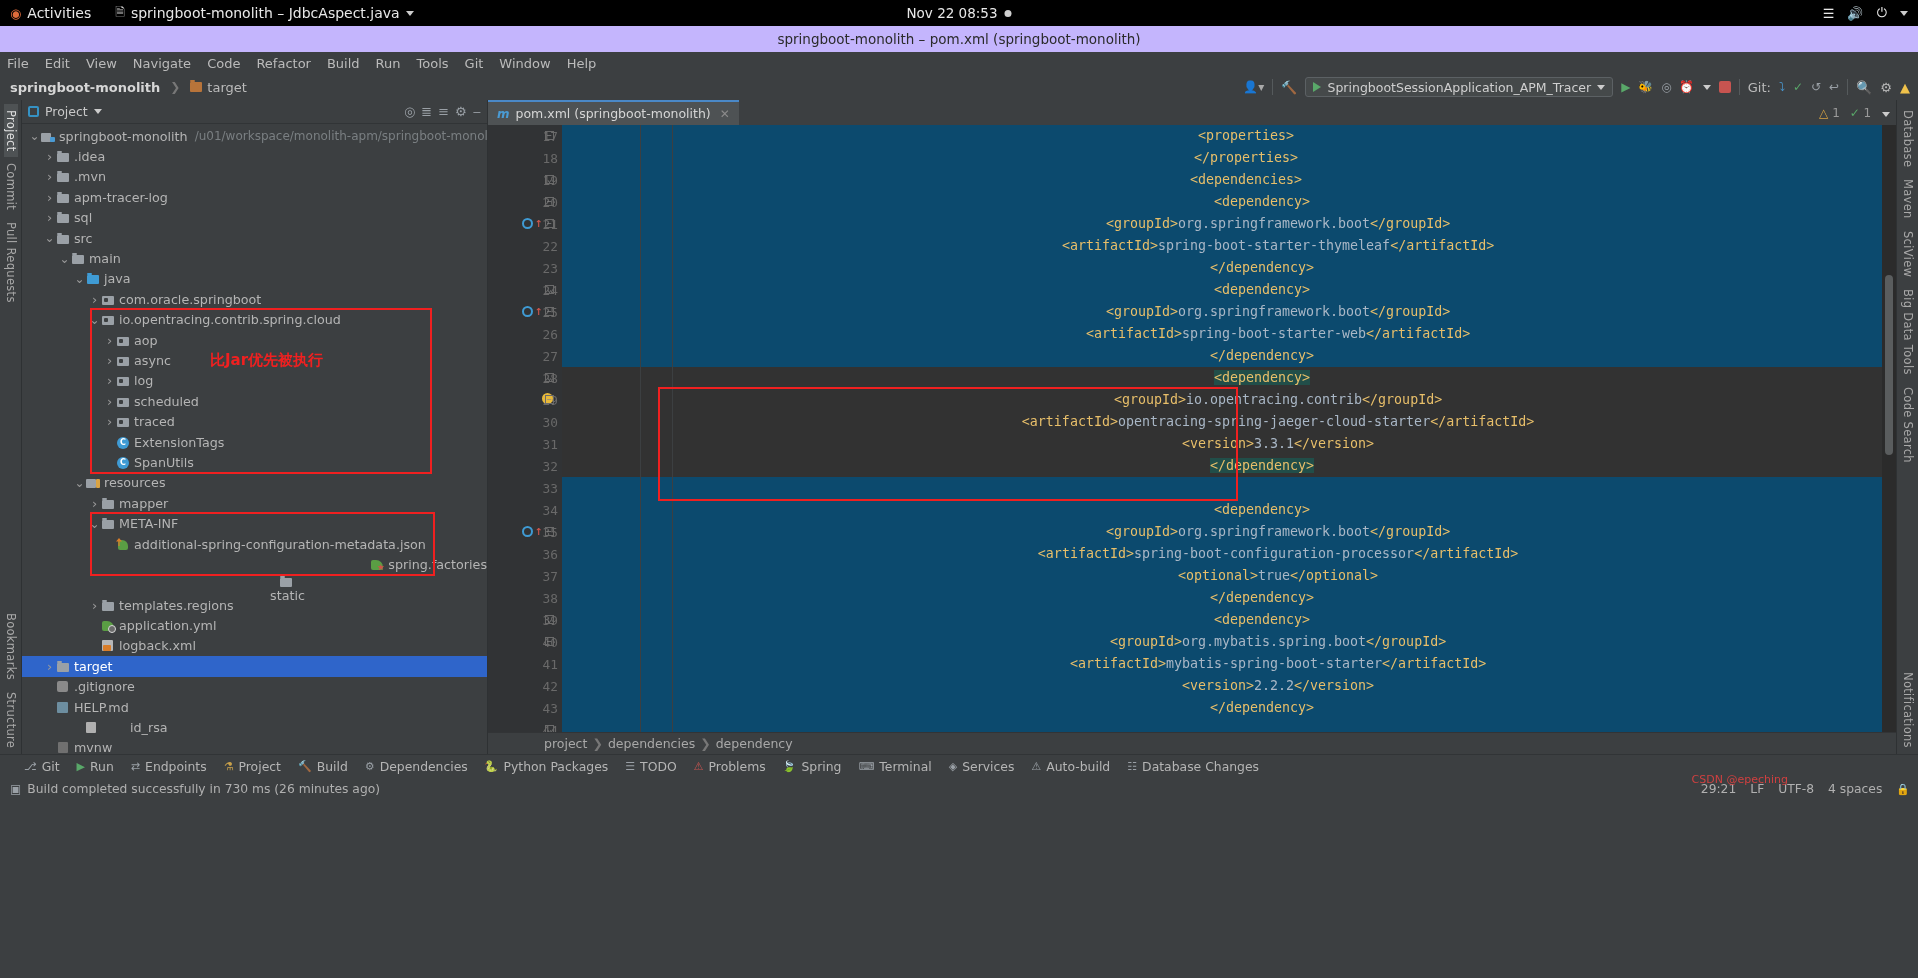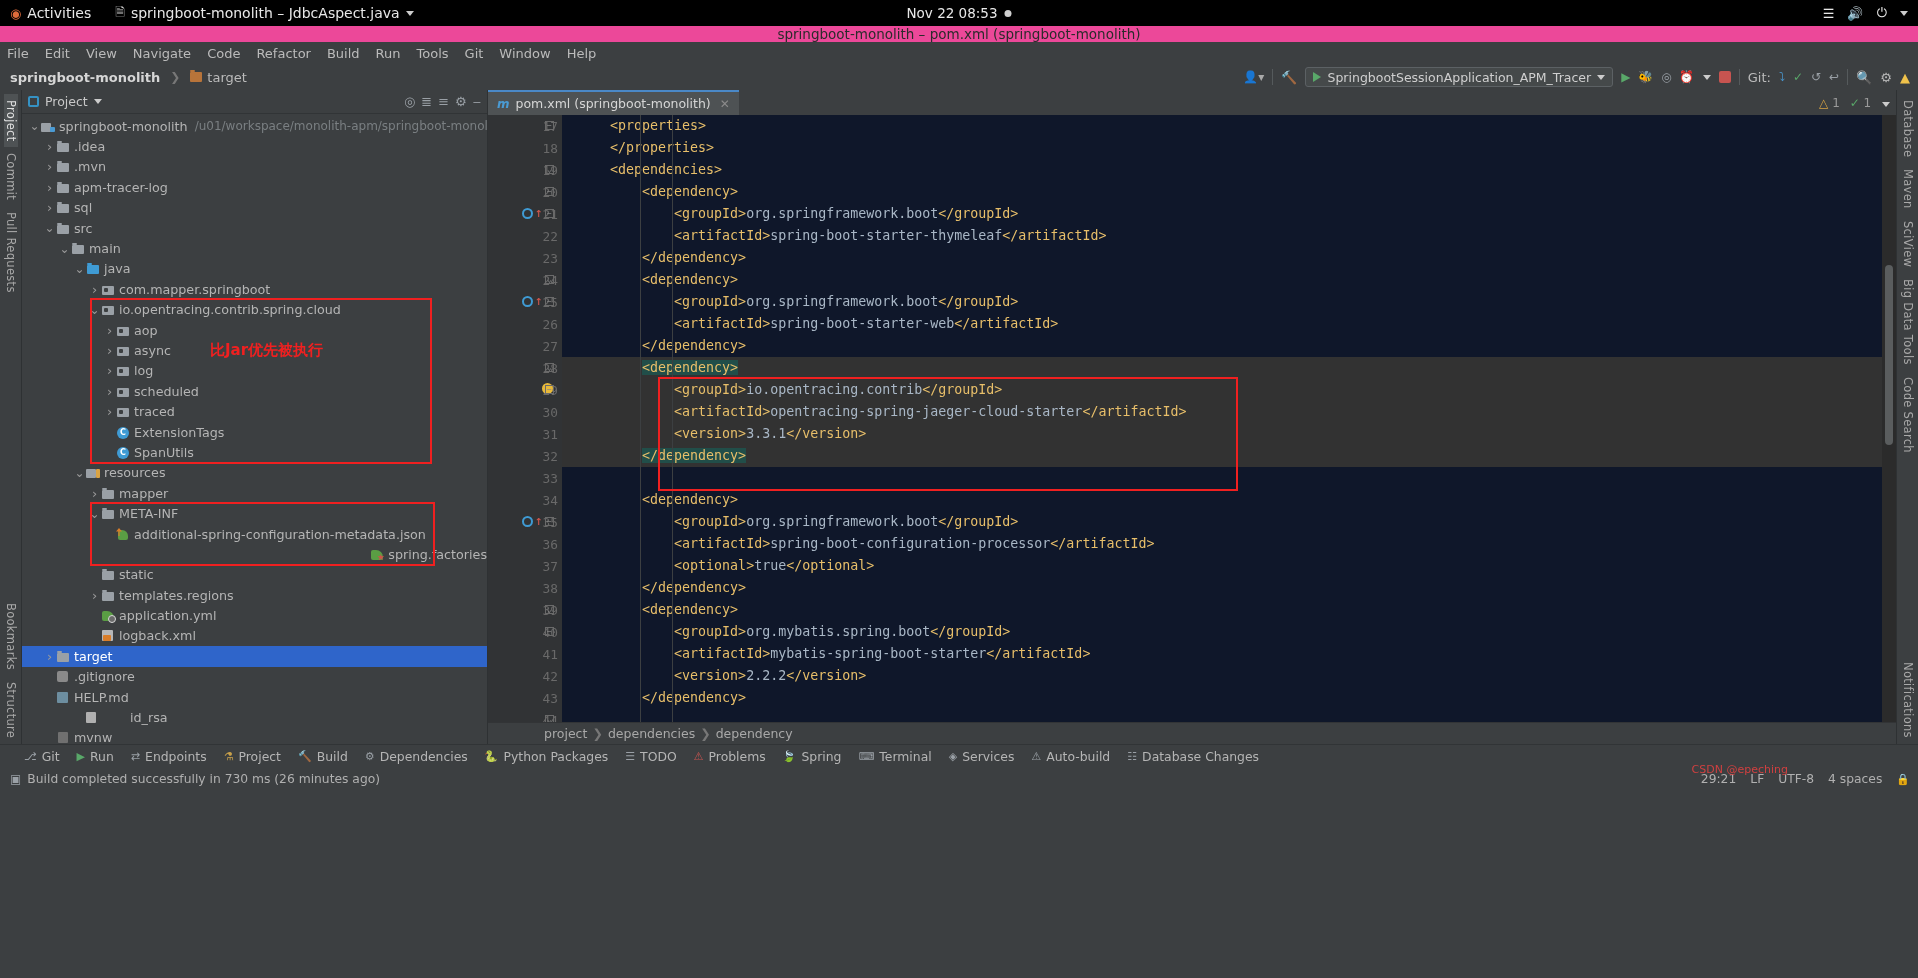--- a/index.html
+++ b/index.html
@@ -12,21 +12,21 @@
   .gnome-left { display:flex; align-items:center; gap:10px; padding-left:10px; }
   .gnome-item { display:flex; align-items:center; gap:6px; cursor:default; }
   .gnome-center { position:absolute; left:50%; transform:translateX(-50%);
     display:flex; align-items:center; gap:7px; font-size:13.5px; }
   .gnome-right { position:absolute; right:10px; display:flex; align-items:center; gap:13px; }
   .dot { width:7px; height:7px; border-radius:50%; background:#d0d0d0; display:inline-block; }
   .caret-d { width:0;height:0;border-left:4px solid transparent;border-right:4px solid transparent;
     border-top:5px solid #ccc; display:inline-block; }
 
   
-  .win-title { height:16px; background:#ec4899; color:#2b2b2b; display:flex;
+  .win-title { height:26px; background:#c4b5fd; color:#2b2b2b; display:flex;
     align-items:center; justify-content:center; font-size:13.5px; }
 
   
   .menubar { height:22px; background:#3c3f41; display:flex; align-items:center;
     padding-left:7px; gap:16px; font-size:13px; color:#bbbbbb; }
   .menubar span { cursor:default; }
 
   
   .navbar { height:26px; background:#3c3f41; display:flex; align-items:center;
     font-size:13px; color:#bbbbbb; padding-left:10px; position:relative; }
@@ -145,22 +145,22 @@
     color:#696969; font-size:12.8px; font-family:"DejaVu Sans Mono",monospace; padding-right:4px;
     position:relative; }
   .gmark { position:absolute; left:34px; top:4px; }
   .runmark { width:11px;height:11px;border-radius:50%;border:2px solid #3f9bd4; display:inline-block;}
   .arrow-up { position:absolute; left:47px; top:3px; color:#d2574d; font-size:13px; line-height:1;}
   .fold { position:absolute; right:8px; top:6px; width:9px; height:9px;
     border:1px solid #6a6a6a; color:#8a8a8a; font-size:8px; line-height:7px; text-align:center;}
   .bulb { position:absolute; left:54px; top:4px; width:11px; height:11px; border-radius:50%;
     background:#e8b93a; }
 
-  .code { flex:1; background:#0f172a; position:relative; overflow:hidden;
-    font-family:"DejaVu Sans Mono","Liberation Mono",monospace; font-size:13.3px; }
+  .code { flex:1; background:#0c4a6e; position:relative; overflow:hidden;
+    font-family:"DejaVu Sans Mono","Liberation Mono",monospace; font-size:13.3px;text-align:center; }
   .cline { height:22px; line-height:22px; white-space:pre; padding-left:16px; color:#a9b7c6; }
   .cline.hl { background:#323232; }
   .tg { color:#e8bf6a; }
   .tx { color:#a9b7c6; }
   .sel-tok { background:#214e49; }
   .vline { position:absolute; top:0; bottom:0; width:1px; background:#3c3f41; }
 
   .scrollcol { width:14px; background:#2b2b2b; flex:none; position:relative; }
   .thumb { position:absolute; left:3px; width:8px; background:#5a5d5e; border-radius:4px; }
 
@@ -322,21 +322,21 @@
           <span class="lbl">main</span>
         </div>
         <div class="trow" style="padding-left: 51px;">
           <span class="arr" style="font-size: 12px; line-height: 6px;">⌄</span>
           <span class="ic f-blue"></span>
           <span class="lbl">java</span>
         </div>
         <div class="trow" style="padding-left: 66px;">
           <span class="arr" style="font-size: 13px;">›</span>
           <span class="ic f-pkg"></span>
-          <span class="lbl">com.mapper.springboot</span>
+          <span class="lbl">com.oracle.springboot</span>
         </div>
         <div class="trow" style="padding-left: 66px;">
           <span class="arr" style="font-size: 12px; line-height: 6px;">⌄</span>
           <span class="ic f-pkg"></span>
           <span class="lbl">io.opentracing.contrib.spring.cloud</span>
         </div>
         <div class="trow" style="padding-left: 81px;">
           <span class="arr" style="font-size: 13px;">›</span>
           <span class="ic f-pkg"></span>
           <span class="lbl">aop</span>
@@ -393,21 +393,21 @@
         <div class="trow" style="padding-left: 81px;">
           <span class="arr"></span>
           <span class="ic leaf-json"></span>
           <span class="lbl">additional-spring-configuration-metadata.json</span>
         </div>
         <div class="trow" style="padding-left: 81px; justify-content: flex-end;">
           <span class="arr"></span>
           <span class="ic leaf-sf"></span>
           <span class="lbl">spring.factories</span>
         </div>
-        <div class="trow" style="padding-left: 66px;">
+        <div class="trow" style="padding-left: 66px; flex-direction: column;">
           <span class="arr"></span>
           <span class="ic f-grey"></span>
           <span class="lbl">static</span>
         </div>
         <div class="trow" style="padding-left: 66px;">
           <span class="arr" style="font-size: 13px;">›</span>
           <span class="ic f-grey"></span>
           <span class="lbl">templates.regions</span>
         </div>
         <div class="trow" style="padding-left: 66px;">

